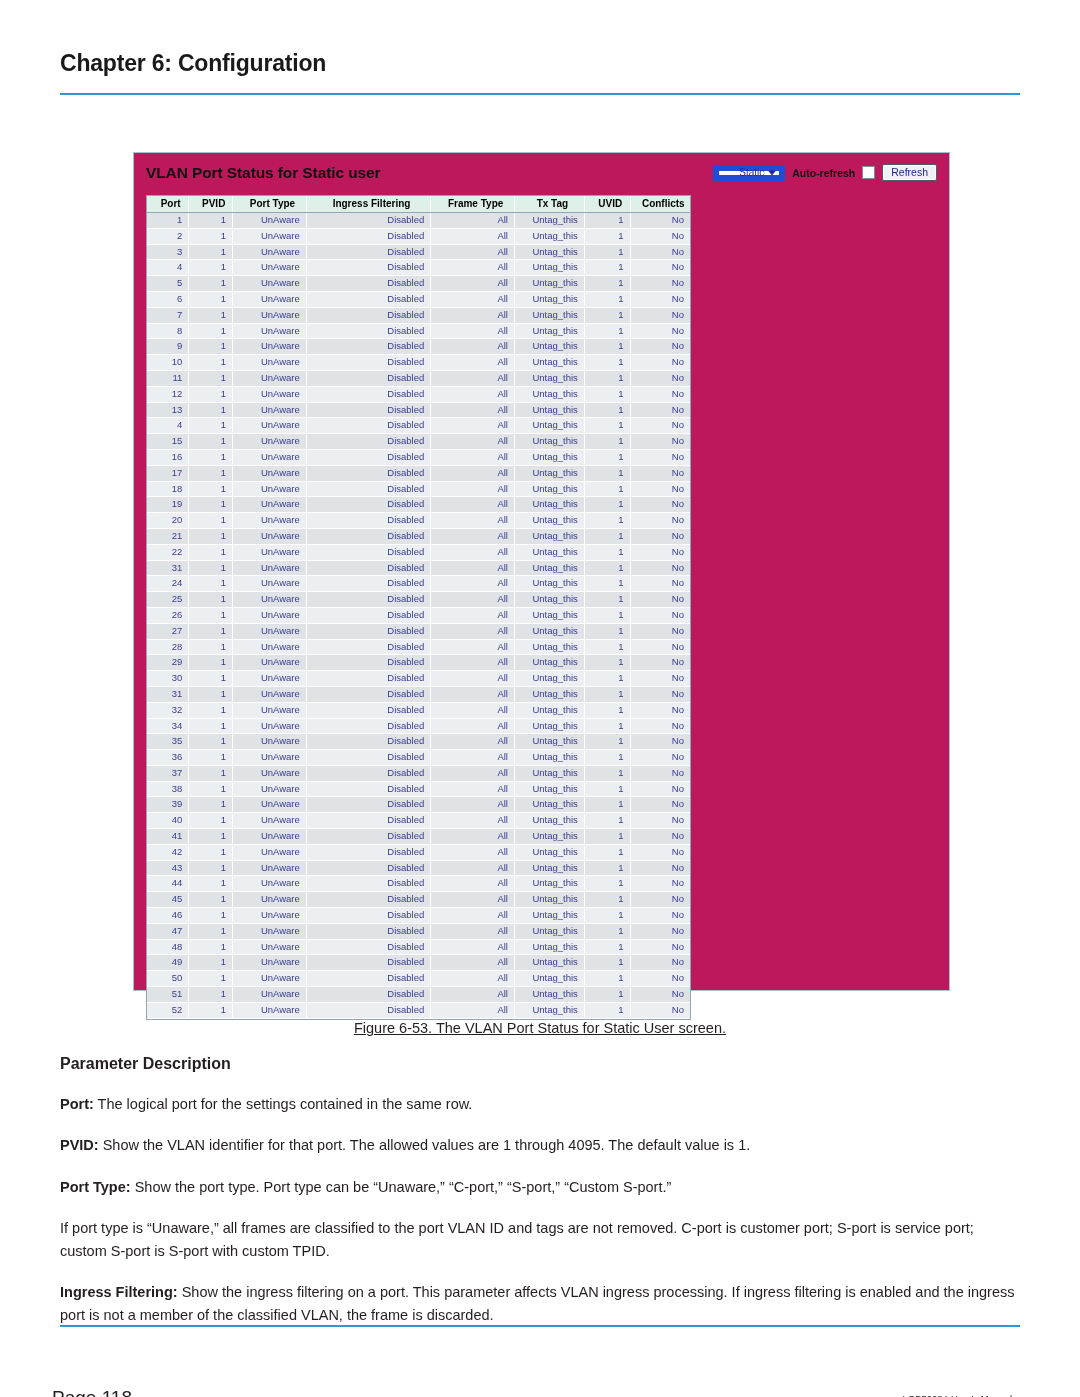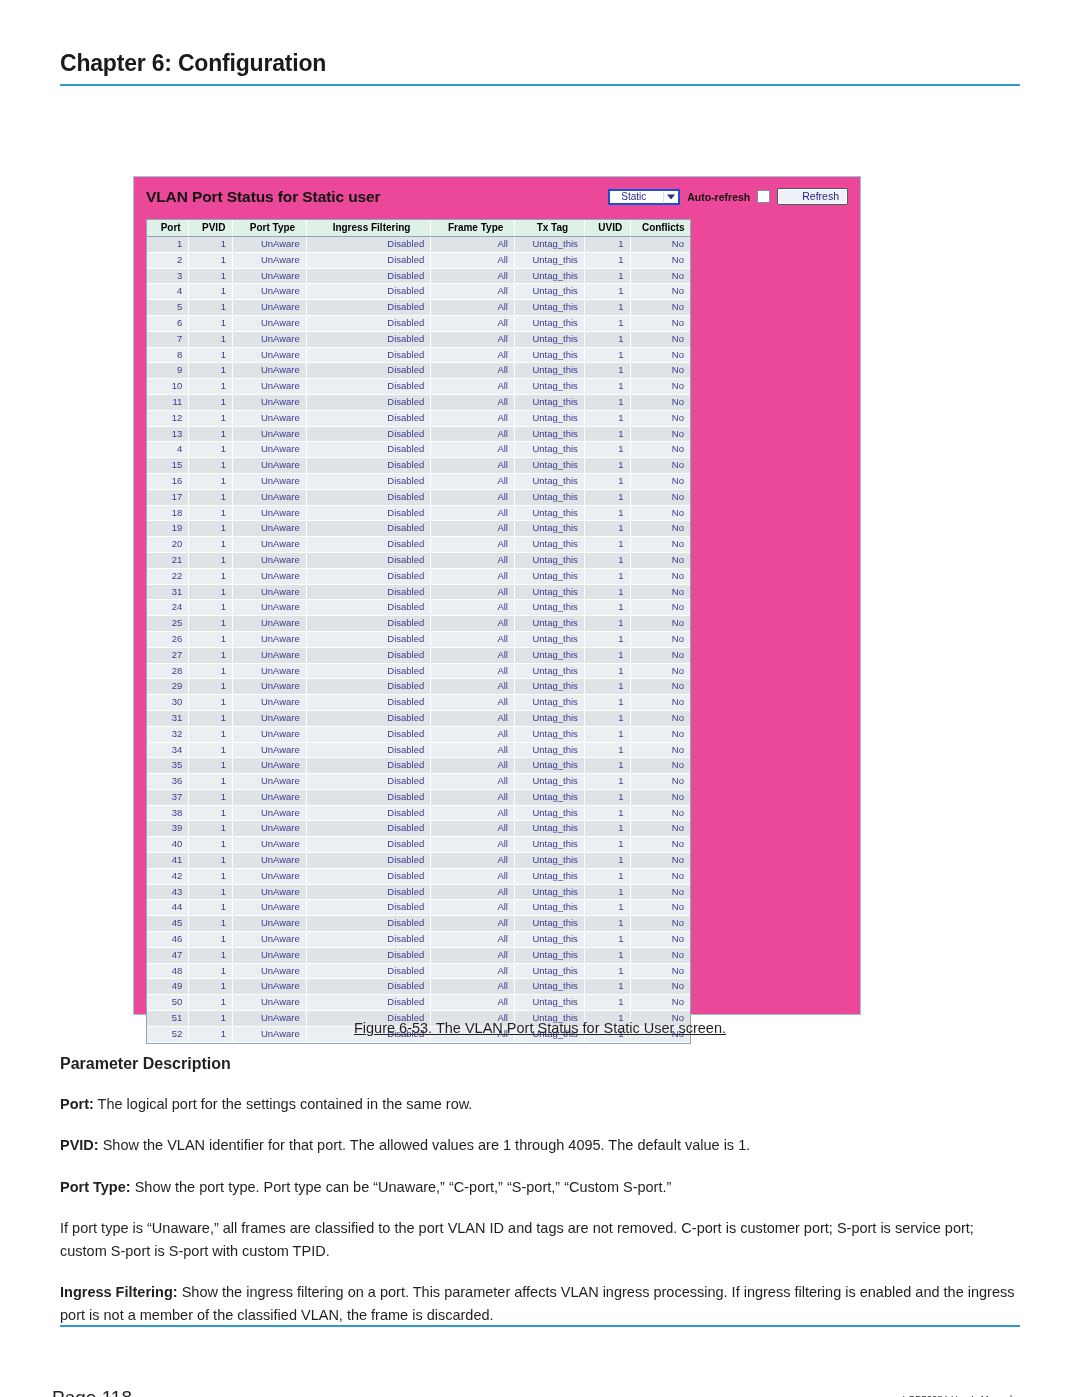--- a/index.html
+++ b/index.html
@@ -10,70 +10,70 @@
     font-family:"Liberation Sans", sans-serif;
     color:#231f20;
     position:relative;
     overflow:hidden;
   }
 
   
   .page-header { position:absolute; left:60px; top:50px; width:960px; }
   .chapter-title {
     font-size:23px; font-weight:bold; letter-spacing:-0.2px;
-    color:#1a1a1a; line-height:1.15; padding-bottom:8px;
+    color:#1a1a1a; line-height:1.15; padding-bottom:17px;
   }
   .header-rule { height:2px; background:#2e9ad0; width:960px; }
 
   
   .screenshot {
-    position:absolute; left:133px; top:176px;
-    width:728px; height:839px;
-    background:#ec4899;
+    position:absolute; left:133px; top:152px;
+    width:817px; height:839px;
+    background:#be185d;
     border:1px solid #9ec4d4;
   }
   .panel-title {
     position:absolute; left:12px; top:11px;
     font-size:15.5px; font-weight:bold; color:#111;
     font-family:"Liberation Sans", sans-serif;
     letter-spacing:-0.1px;
   }
 
   
   .toolbar {
     position:absolute; right:12px; top:11px;
     display:flex; align-items:center; gap:7px;
   }
   .select-box {
     width:72px; height:16px;
     background:#ffffff;
-    border:2px solid #1d4ed8;
+    border:6px solid #1d4ed8;
     display:flex; align-items:center;
     font-size:10px; color:#2a2a8c;
-    padding-left:11px; position:relative;
+    padding-left:20px; position:relative;
   }
   .select-box .sel-arrow {
     position:absolute; right:3px; top:50%; transform:translateY(-50%);
     width:0;height:0;border-left:4px solid transparent;border-right:4px solid transparent;
     border-top:5px solid #2a2a8c;
   }
   .select-box .sel-divider {
     position:absolute; right:14px; top:1px; bottom:1px; width:1px; background:#d7dde4;
   }
   .auto-refresh-label { font-size:10.5px; color:#111; font-weight:bold; }
   .checkbox {
     width:13px; height:13px; background:#fff;
     border:1px solid #7e8fa0;
   }
   .refresh-btn {
     font-size:10.5px; color:#23238e;
     background:#eef2f6;
     border:1px solid #4a5b6e;
     border-radius:2px;
-    padding:1px 8px 2px 24px;
+    padding:1px 8px 2px 8px;
     box-shadow: inset 0 0 0 1px #ffffff;
   }
 
   
   .table-wrap {
     position:absolute; left:12px; top:42px;
     width:545px;
     border:1px solid #8fa7b5;
     background:#ffffff;
   }

